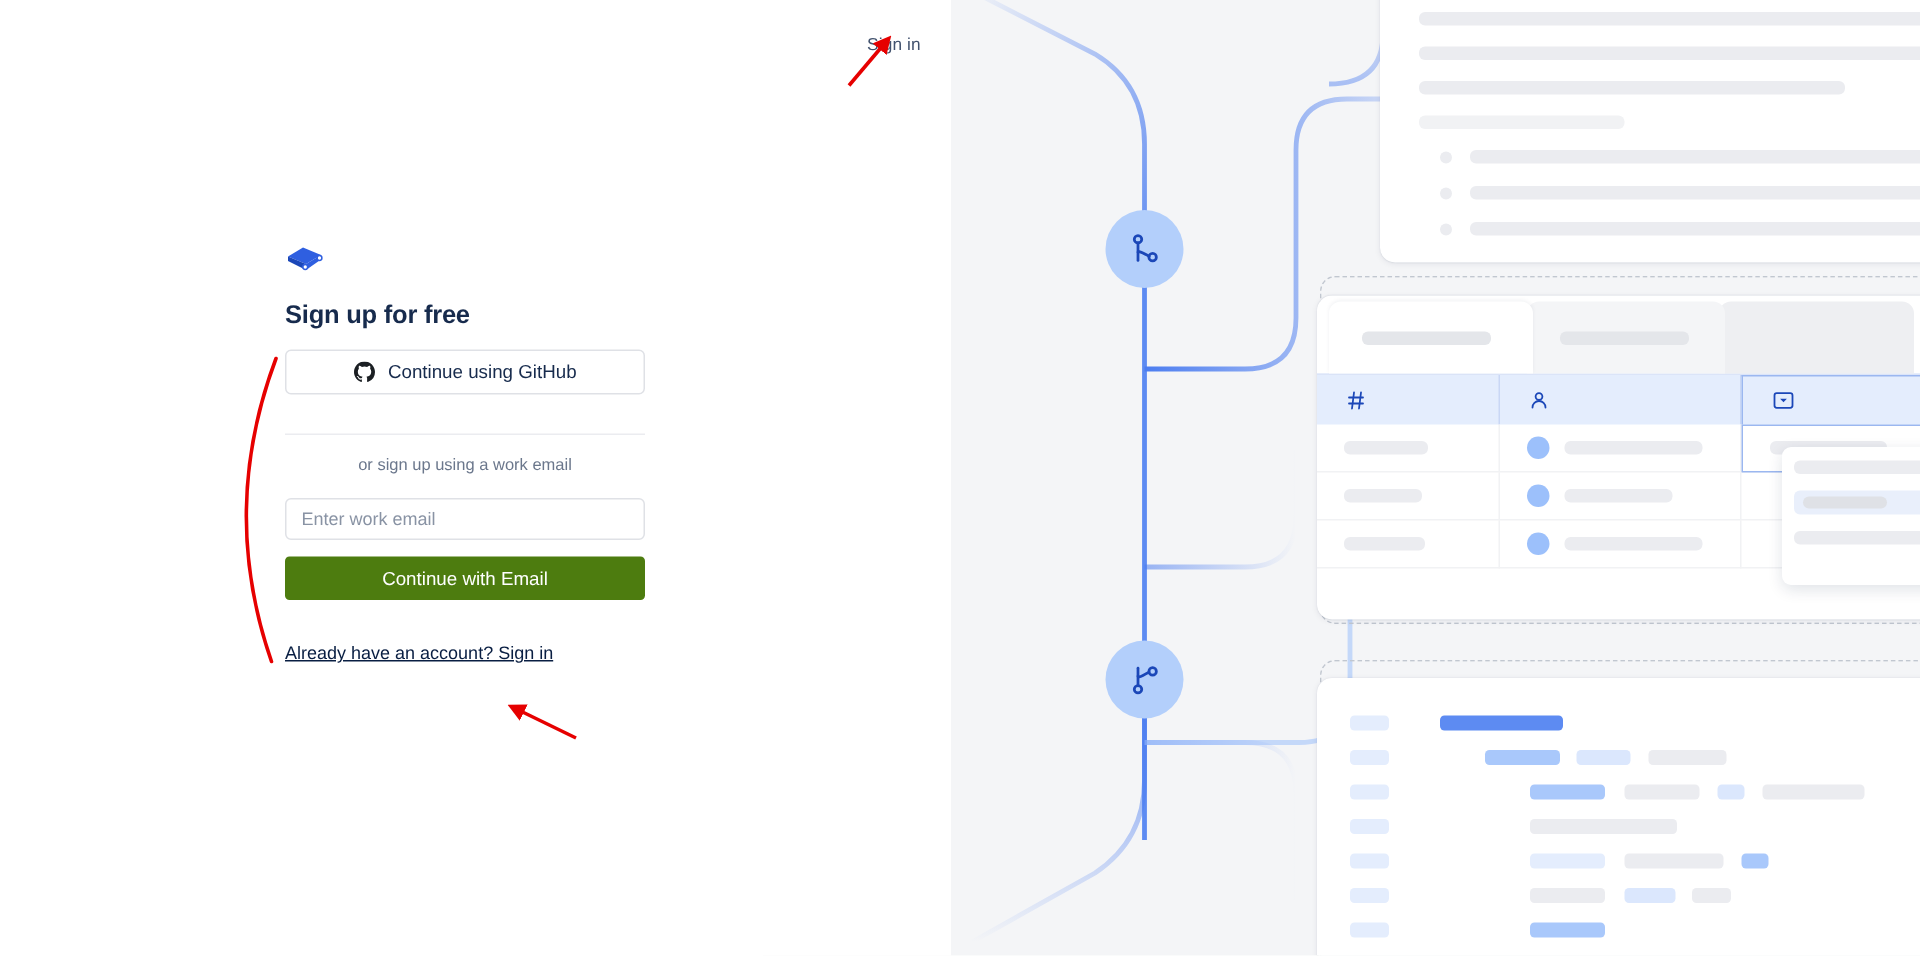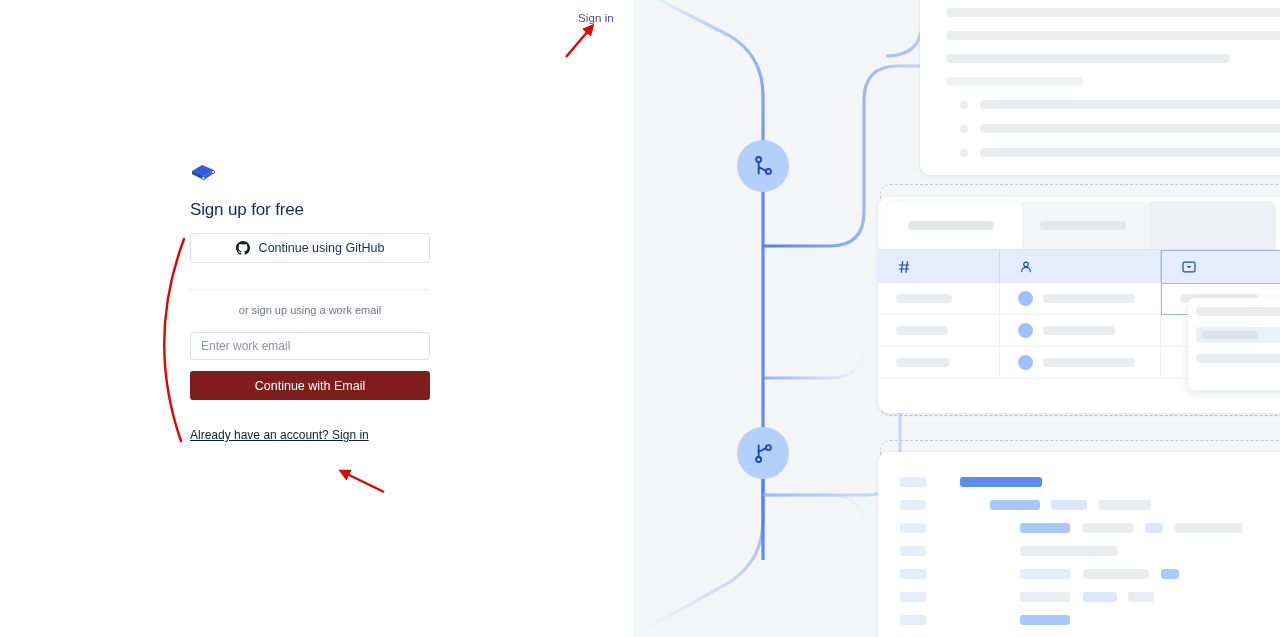--- a/index.html
+++ b/index.html
@@ -8,32 +8,32 @@
     overflow: hidden;
     background: #ffffff;
     font-family: "Liberation Sans", sans-serif;
   }
   .page { position: relative; width: 1280px; height: 637px; background: #fff; }
 
   
   .left-pane { position: absolute; left: 0; top: 0; width: 634px; height: 637px; background: #fff; }
 
   .topbar-signin {
-    position: absolute; left: 578px; top: 12px;
+    position: absolute; left: 578px; top: 24px;
     font-size: 11.5px; color: #42526e; letter-spacing: .1px;
     text-decoration: none; white-space: nowrap; text-align: center;
   }
 
   .form-col { position: absolute; left: 190px; top: 162px; width: 240px; }
 
   .logo-mark { width: 26px; height: 22px; display: block; }
 
   .title {
     margin-top: 16px;
-    font-size: 17px; font-weight: normal; color: #172b4d;
+    font-size: 17px; font-weight: bold; color: #172b4d;
     letter-spacing: -.15px;
   }
 
   .oauth-btn {
     margin-top: 13px;
     width: 240px; height: 30px;
     border: 1px solid #dfe1e6; border-radius: 4px;
     background: #fff;
     display: flex; align-items: center; justify-content: center; gap: 9px;
     font-size: 12.5px; color: #172b4d;
@@ -56,21 +56,21 @@
     background: #fff; padding: 0 10px;
     font-size: 12px; color: #172b4d;
     font-family: "Liberation Sans", sans-serif;
     outline: none;
   }
   .email-input::placeholder { color: #8993a4; }
 
   .primary-btn {
     margin-top: 11px;
     width: 240px; height: 29px;
-    background: #7f1d1d; border: none; border-radius: 3px;
+    background: #4d7c0f; border: none; border-radius: 3px;
     color: #fff; font-size: 12.5px;
     font-family: "Liberation Sans", sans-serif;
     cursor: pointer;
   }
 
   .signin-link {
     display: inline-block; margin-top: 28px;
     font-size: 12px; color: #091e42;
     text-decoration: underline;
   }

